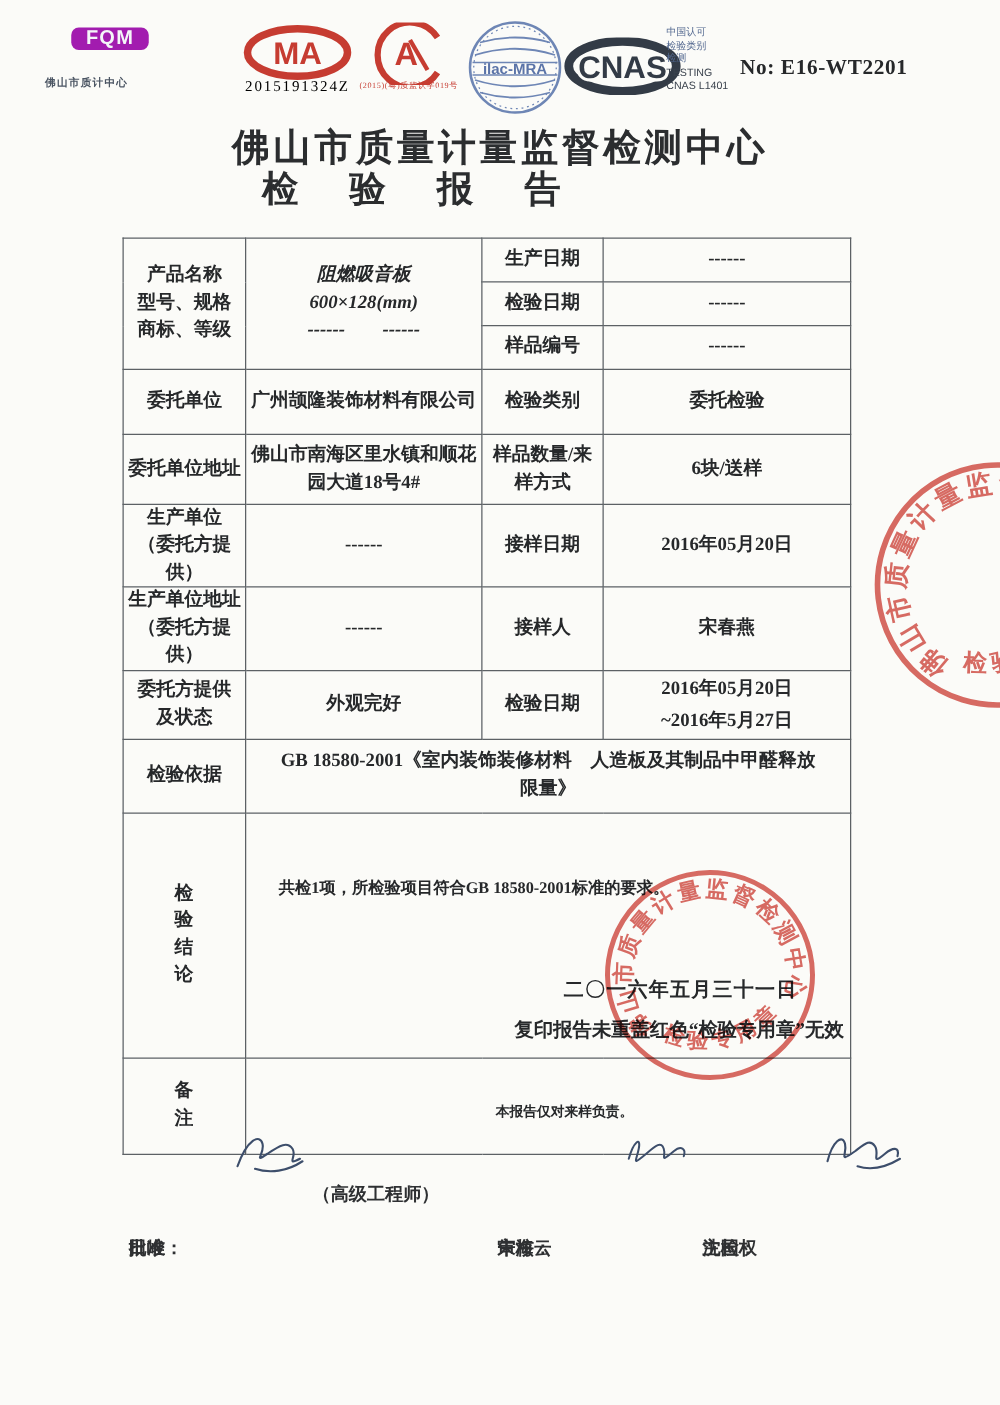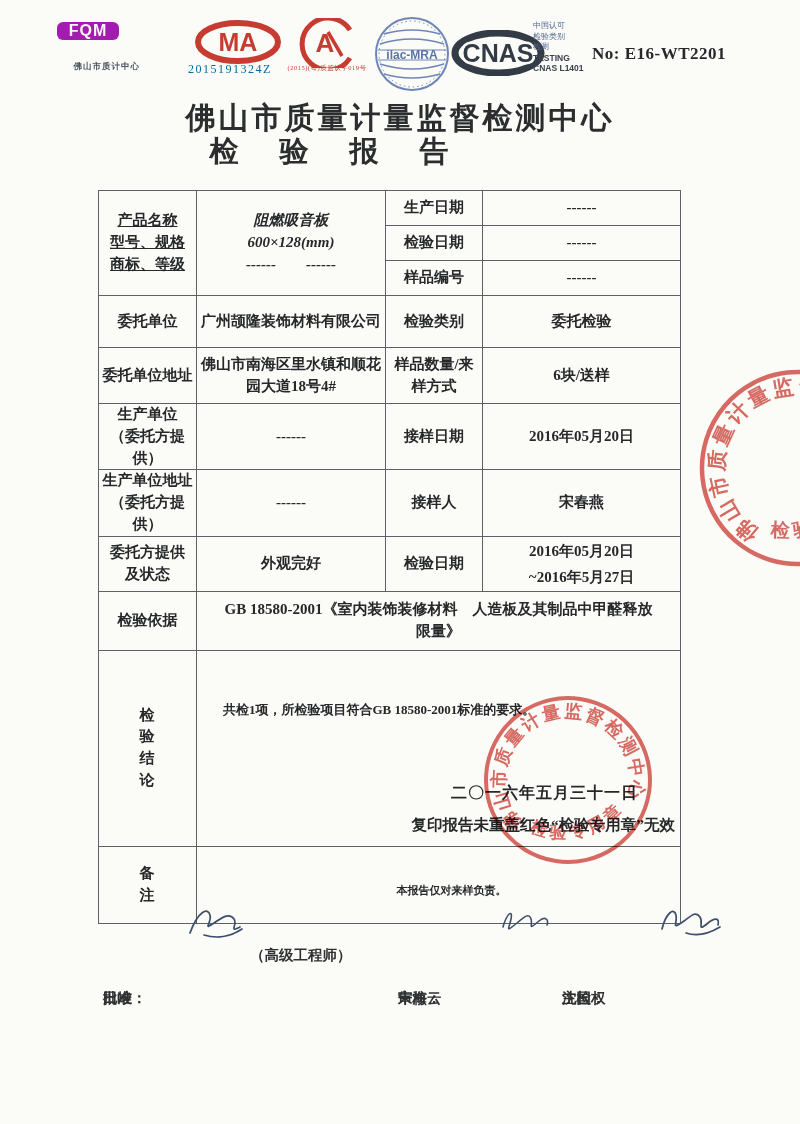--- a/index.html
+++ b/index.html
@@ -7,48 +7,48 @@
     position:relative; width:800px; height:1124px; margin:0 auto;
     background:#fbfbf8; overflow:hidden;
     font-family:"Liberation Serif","DejaVu Serif",serif;
     color:#2e3032;
   }
   
   .fqm-box { position:absolute; left:57px; top:22px; width:62px; height:18px;
     background:#a21caf; border-radius:6px; color:#f4f6f8; font-weight:bold;
     font-size:16px; letter-spacing:1px; display:flex; align-items:center; justify-content:center;
     font-family:"Liberation Sans","DejaVu Sans",sans-serif; }
-  .fqm-caption { position:absolute; left:36px; top:61px; width:104px; text-align:right;
+  .fqm-caption { position:absolute; left:36px; top:61px; width:104px; text-align:left;
     font-size:8.5px; font-weight:bold; color:#4b5563; letter-spacing:1px; }
   .logo { position:absolute; }
-  .cma-no { position:absolute; left:188px; top:62px; width:100px; 
-    font-size:12px; color:#0369a1; letter-spacing:1.5px; }
+  .cma-no { position:absolute; left:188px; top:62px; width:100px; text-align:center;
+    font-size:12px; color:#000000; letter-spacing:1.5px; }
   .cal-no { position:absolute; left:272px; top:64px; width:110px; text-align:center;
     font-size:6.5px; color:#c63c31; letter-spacing:0.5px; }
   .cnas-txt { position:absolute; left:533px; top:21px; line-height:10.5px;
     font-size:8px; color:#53688f; font-family:"Liberation Sans","DejaVu Sans",sans-serif; }
-  .cnas-txt .b { color:#3a424d; font-weight:bold; font-size:8.5px; }
+  .cnas-txt .b { color:#3a424d; font-weight:normal; font-size:8.5px; }
   .report-no { position:absolute; left:592px; top:44px; font-size:17px; font-weight:bold;
     letter-spacing:0.5px; color:#26282a; }
   
   .title-org { position:absolute; left:0; top:98px; width:800px; text-align:center;
     font-size:30px; font-weight:bold; letter-spacing:3px; color:#2b2d2f; }
   .title-doc { position:absolute; left:0; top:132px; width:664px; text-align:center;
     font-size:29px; font-weight:bold; letter-spacing:6px; color:#2b2d2f; }
   .meta-line { position:absolute; left:100px; top:163px; width:580px;
     display:flex; justify-content:space-between; font-size:14.5px; font-weight:600; }
   .meta-line .pages { letter-spacing:2px; }
   
   table.info { position:absolute; left:98px; top:190px; width:582px;
     border-collapse:collapse; table-layout:fixed; }
   table.info td { border:1.6px solid #5c6165; padding:0; text-align:center;
     vertical-align:middle; font-size:15px; font-weight:700; line-height:1.45;
     white-space:pre-line; color:#26282a; }
   td.ta-l { text-align:left; padding-left:10px; }
-  td.prod-label { line-height:32px; font-size:15.5px;text-decoration:underline; }
+  td.prod-label { line-height:32px; font-size:15.5px; }
   td.prod-value { line-height:32px;font-style:italic; }
   td.v-label { font-size:16.5px; letter-spacing:1px; }
   td.lh-concl { line-height:49px; }
   td.lh-remark { line-height:36px; }
   td.concl-cell { position:relative; }
   .concl-text { position:absolute; left:26px; top:50px; font-size:13px; text-align:left; white-space:nowrap; }
   .concl-date { position:absolute; right:42px; top:130px; font-size:16px; letter-spacing:1px; white-space:nowrap; }
   .concl-notice { position:absolute; right:5px; top:163px; font-size:15.5px; white-space:nowrap; }
   td.remark-cell { vertical-align:top; text-align:left; }
   .remark-text { padding:13px 0 0 26px; font-size:11px; }

